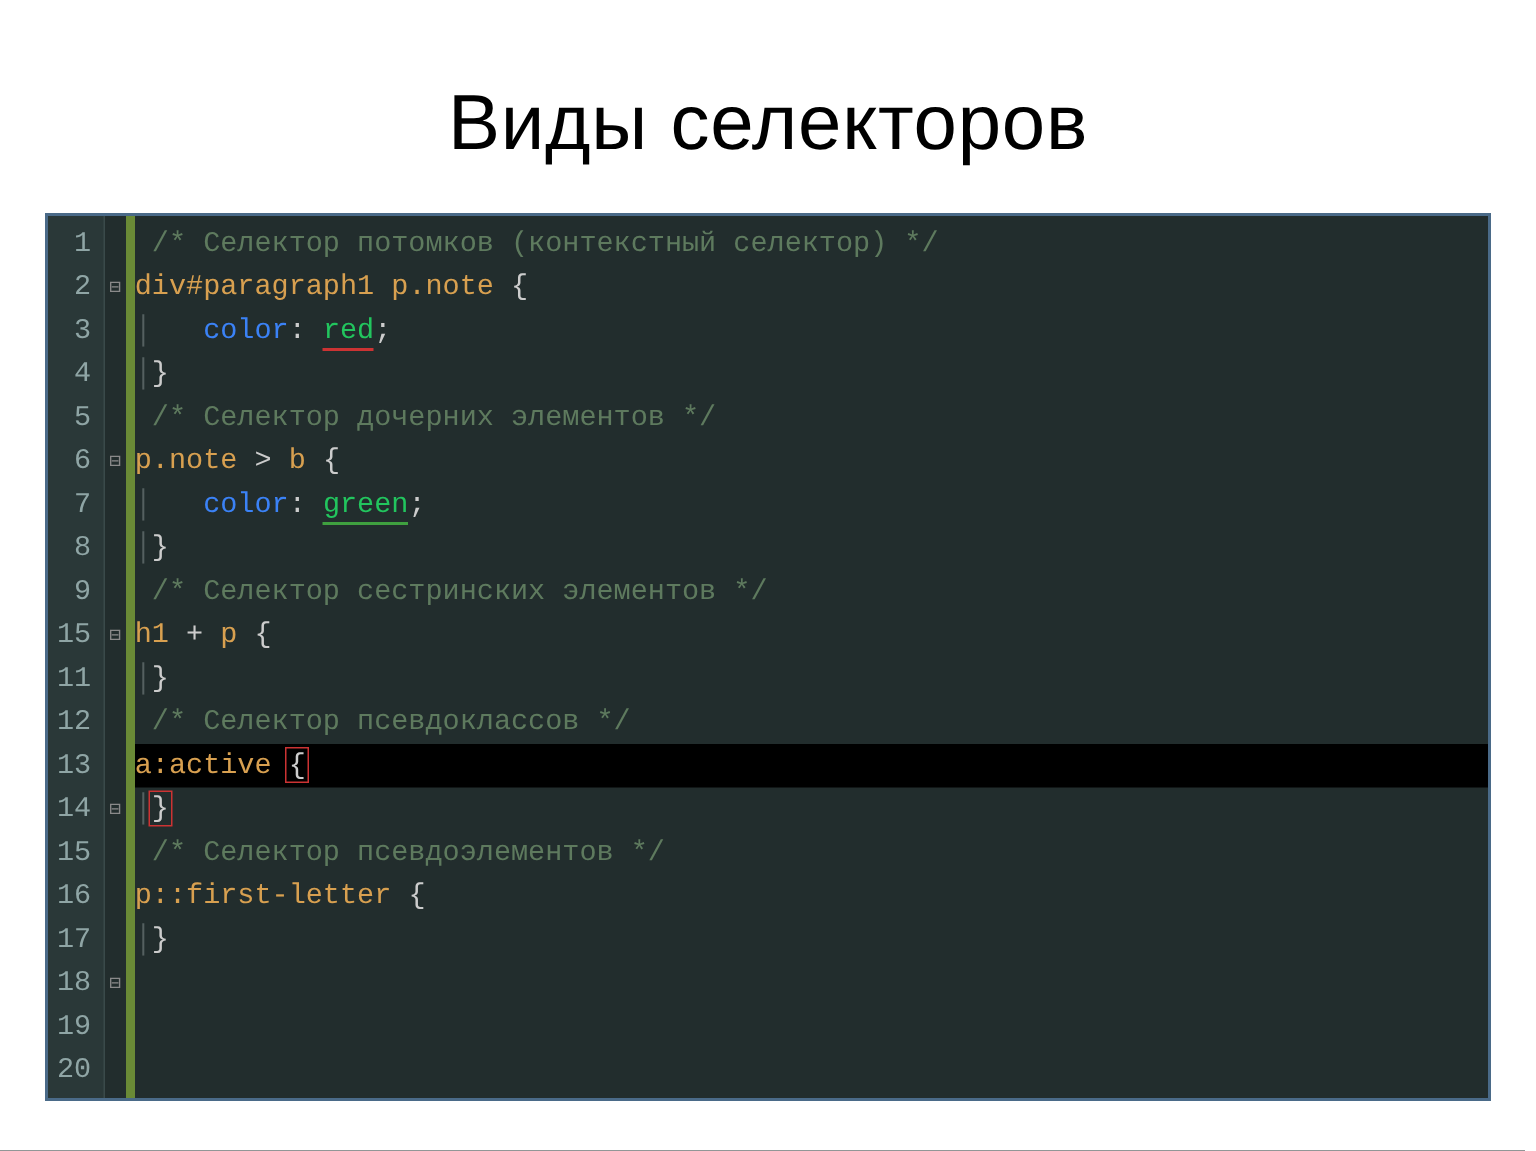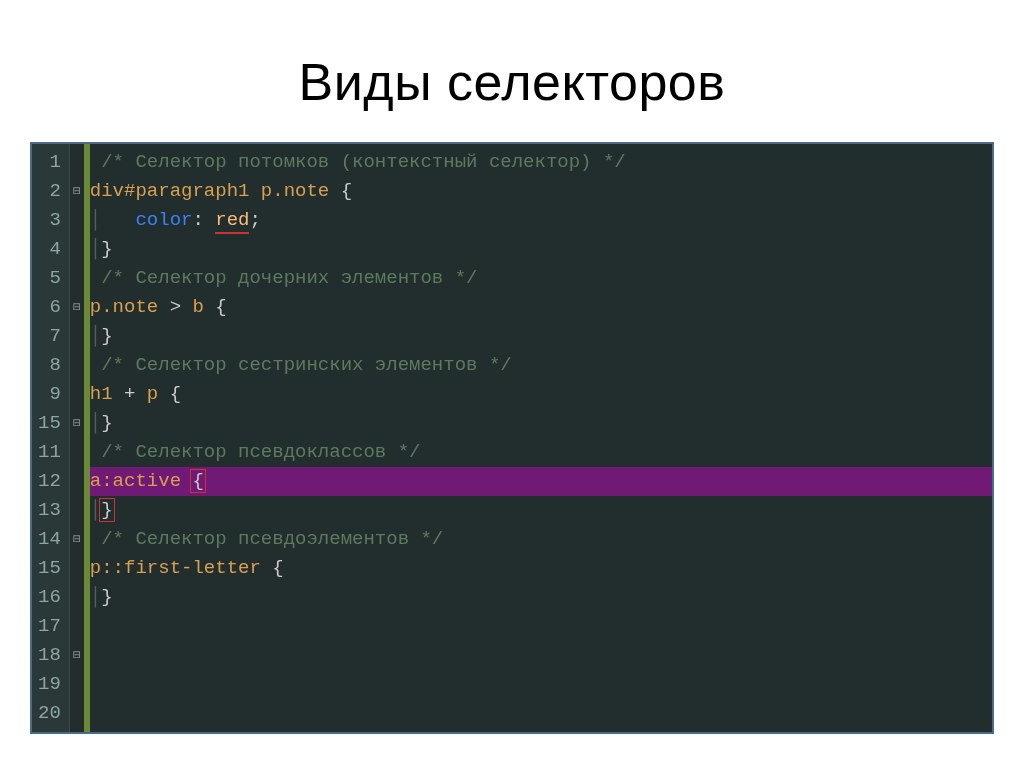--- a/index.html
+++ b/index.html
@@ -59,27 +59,27 @@
     padding-top: 4px;
   }
   .marker div { height: 29px; }
   .code {
     flex: 1;
     padding: 4px 0 4px 0;
     color: #cccccc;
     position: relative;
   }
   .code .line { height: 29px; white-space: pre; position: relative; }
-  .code .line.current { background: #701a75; }
+  .code .line.current { background: #000000; }
   .comment { color: #5e7a5e; }
   .selector { color: #d8a050; }
   .pseudo { color: #d8a050; }
   .prop { color: #3b82f6; }
   .val { color: #cccccc; }
-  .val-kw { color: #fdba74; }
+  .val-kw { color: #22c55e; }
   .punc { color: #cccccc; }
   .indent-guide { color: #556060; }
   .squiggle {
     display: inline-block;
     position: relative;
   }
   .squiggle::after {
     content: "";
     position: absolute;
     left: 0; right: 0; bottom: 1px;
@@ -168,20 +168,21 @@
           <div></div>
       </div>
 
       <div class="code">
         <div class="line"> <span class="comment">/* Селектор потомков (контекстный селектор) */</span></div>
         <div class="line"><span class="selector">div</span><span class="selector">#paragraph1</span><span> </span><span class="selector">p</span><span class="selector">.note</span><span class="punc"> {</span></div>
         <div class="line"><span class="indent-guide">│   </span><span class="prop">color</span><span class="punc">: </span><span class="val-kw squiggle sq-red">red</span><span class="punc">;</span></div>
         <div class="line"><span class="indent-guide">│</span><span class="punc">}</span></div>
         <div class="line"> <span class="comment">/* Селектор дочерних элементов */</span></div>
         <div class="line"><span class="selector">p</span><span class="selector">.note</span><span class="punc"> &gt; </span><span class="selector">b</span><span class="punc"> {</span></div>
+        <div class="line"><span class="indent-guide">│   </span><span class="prop">color</span><span class="punc">: </span><span class="val-kw squiggle sq-green">green</span><span class="punc">;</span></div>
         <div class="line"><span class="indent-guide">│</span><span class="punc">}</span></div>
         <div class="line"> <span class="comment">/* Селектор сестринских элементов */</span></div>
         <div class="line"><span class="selector">h1</span><span class="punc"> + </span><span class="selector">p</span><span class="punc"> {</span></div>
         <div class="line"><span class="indent-guide">│</span><span class="punc">}</span></div>
         <div class="line"> <span class="comment">/* Селектор псевдоклассов */</span></div>
         <div class="line current"><span class="selector">a</span><span class="pseudo">:active</span> <span class="punc brace-hl">{</span></div>
         <div class="line"><span class="indent-guide">│</span><span class="punc brace-hl">}</span></div>
         <div class="line"> <span class="comment">/* Селектор псевдоэлементов */</span></div>
         <div class="line"><span class="selector">p</span><span class="pseudo">::first-letter</span><span class="punc"> {</span></div>
         <div class="line"><span class="indent-guide">│</span><span class="punc">}</span></div>

